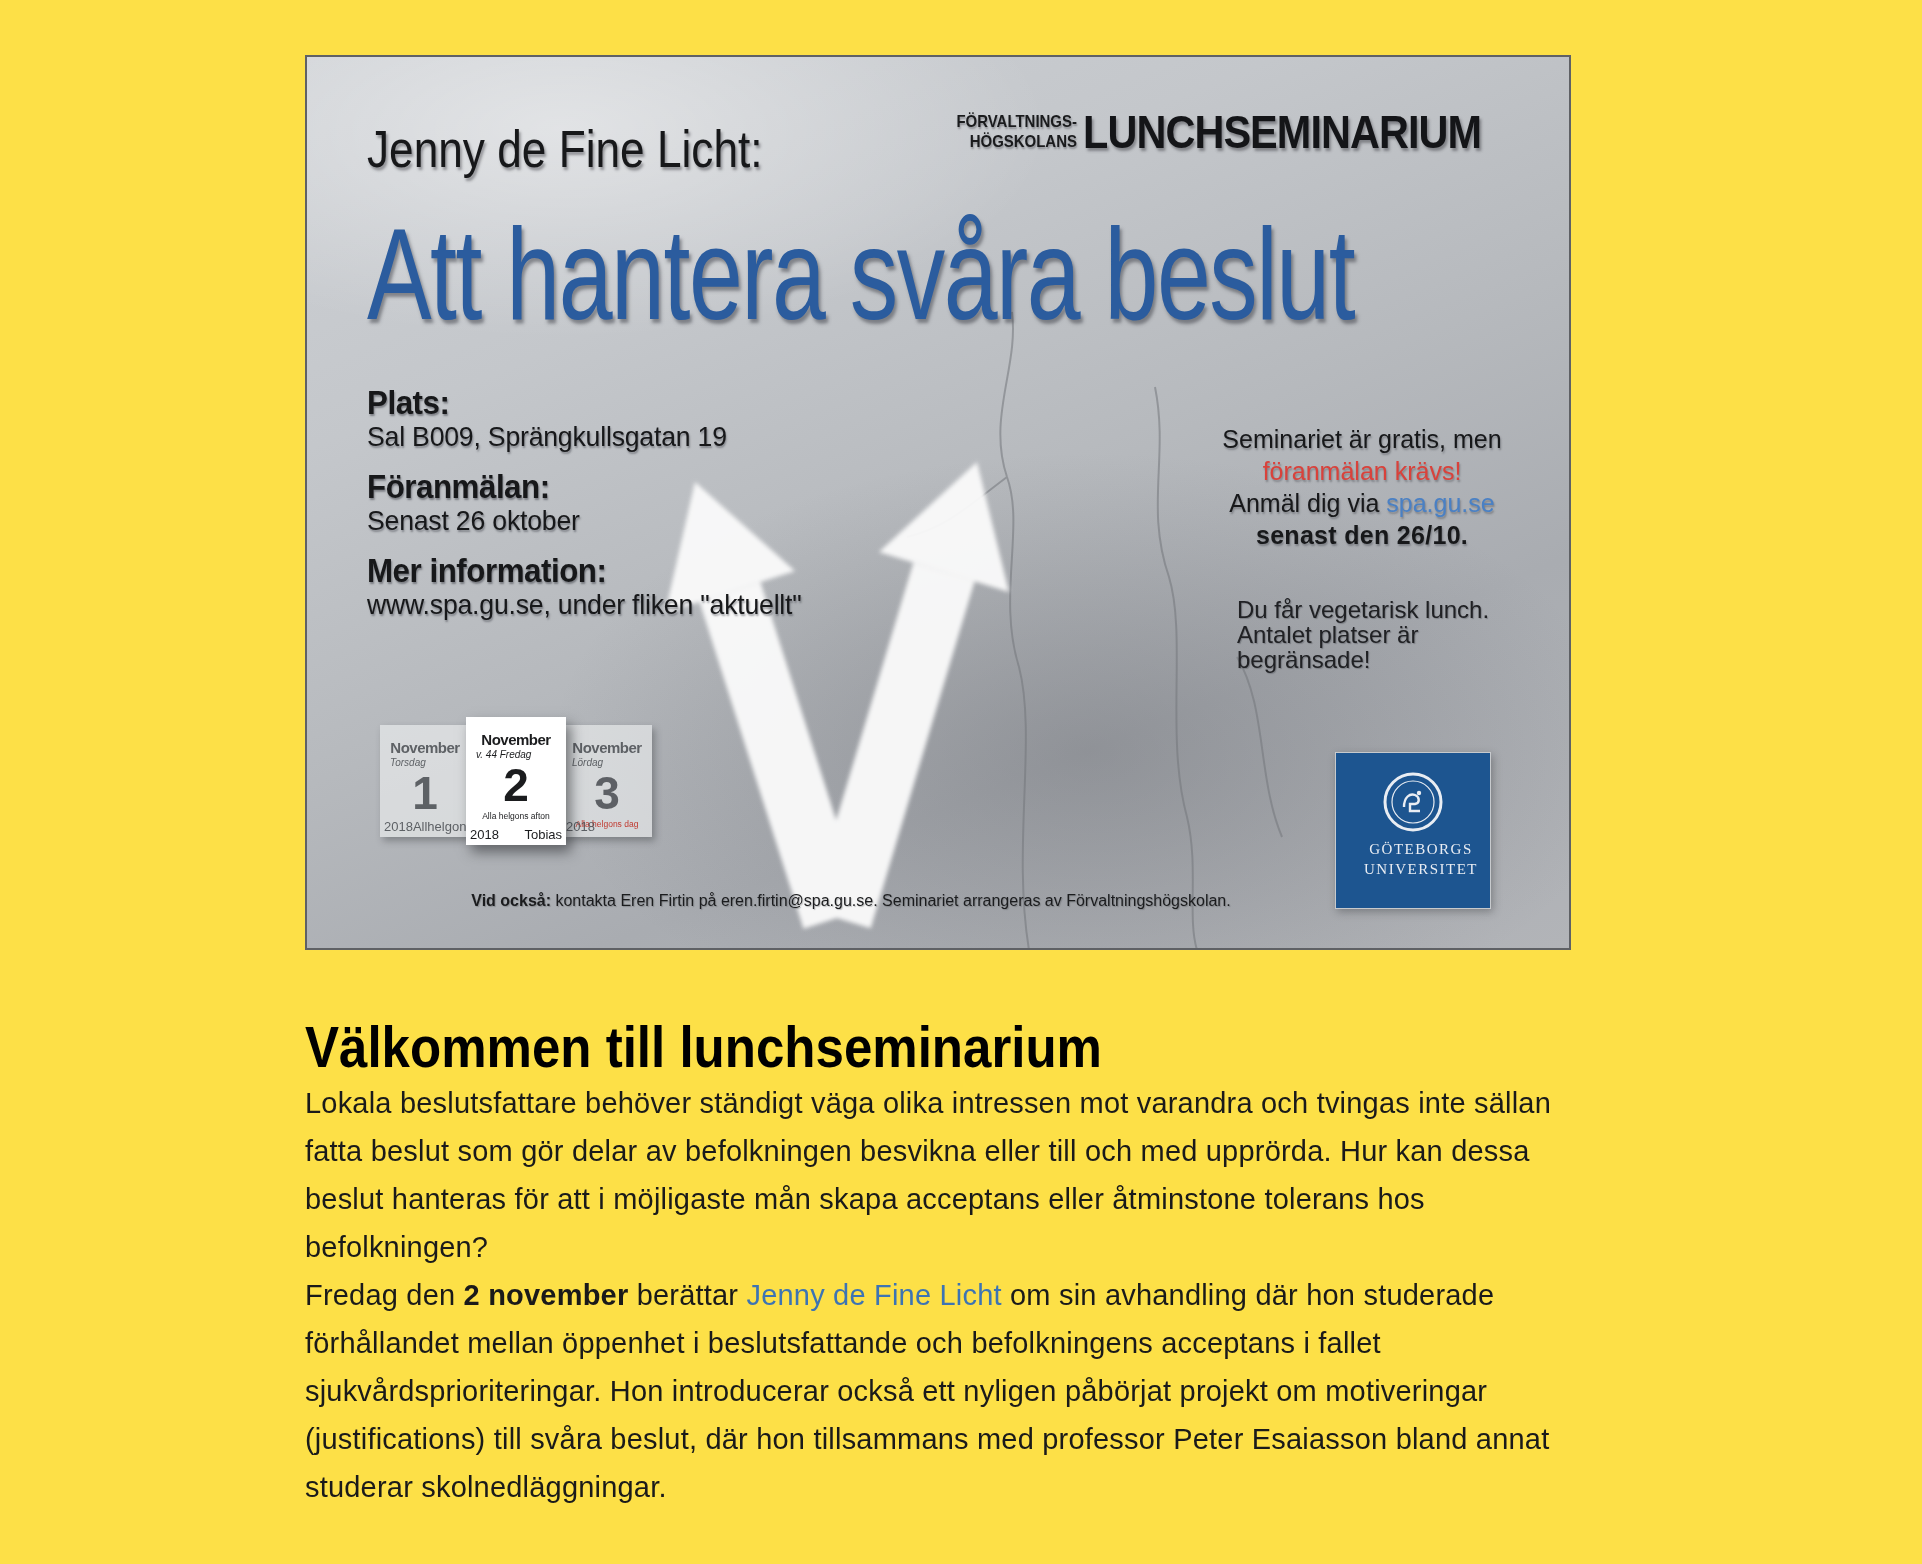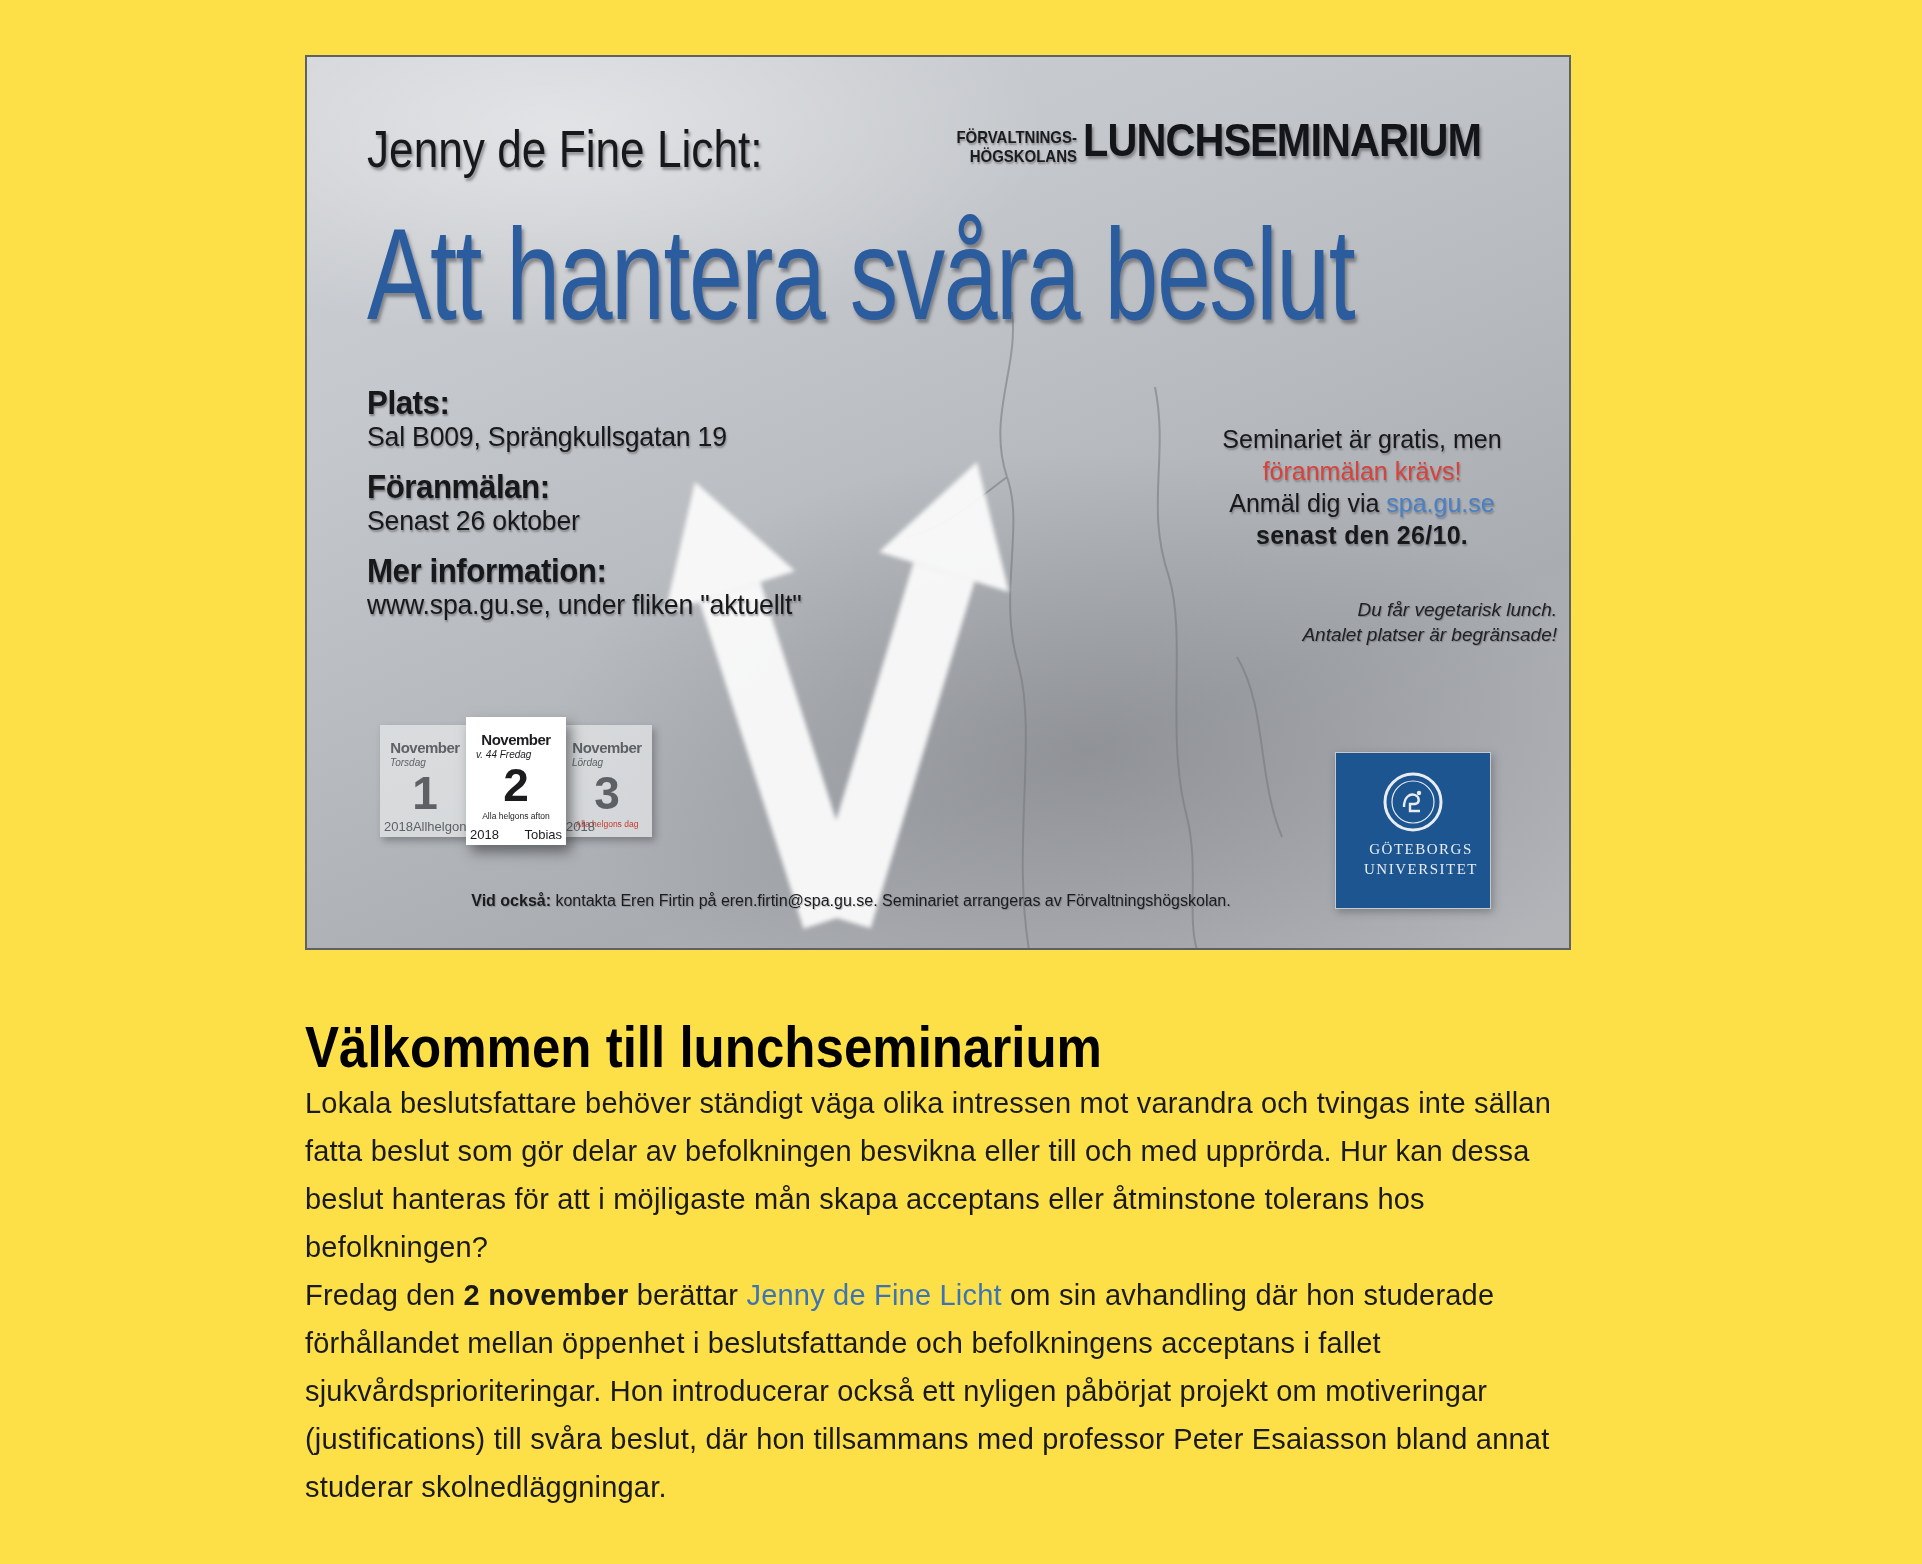--- a/index.html
+++ b/index.html
@@ -14,21 +14,21 @@
             radial-gradient(ellipse 700px 300px at 20% 8%, rgba(255,255,255,.45), rgba(255,255,255,0) 70%),
             linear-gradient(158deg,#ced1d5 0%,#c4c7cb 28%,#b6b9bd 52%,#a9acb1 72%,#b2b4b8 100%);
           overflow:hidden;}
   .arrow-svg{position:absolute;left:295px;top:330px;filter:blur(2px);opacity:.95;}
   .cracks-svg{position:absolute;left:0;top:0;opacity:.55;}
 
   .speaker{position:absolute;left:60px;top:62px;font-size:52px;font-weight:500;color:#17181a;
            transform:scaleX(.85);transform-origin:left top;letter-spacing:0px;
            text-shadow:2px 3px 3px rgba(50,50,58,.45);}
 
-  .org-block{position:absolute;right:44px;top:56px;display:flex;align-items:flex-end;}
+  .org-block{position:absolute;right:44px;top:48px;display:flex;align-items:center;}
   .org-small{font-size:17px;font-weight:bold;color:#1a1b1d;text-align:right;line-height:1.15;
              transform:scaleX(.88);transform-origin:right center;margin-right:6px;
              text-shadow:1px 2px 2px rgba(50,50,58,.4);}
   .org-big{font-size:46px;font-weight:bold;color:#141518;letter-spacing:-1px;
            transform:scaleX(.9);transform-origin:left center;
            text-shadow:2px 3px 3px rgba(50,50,58,.45);}
 
   .poster-title{position:absolute;left:60px;top:142px;font-size:130px;font-weight:500;
                 color:#2b5c9e;white-space:nowrap;letter-spacing:-2px;
                 transform:scaleX(.745);transform-origin:left top;
@@ -43,23 +43,23 @@
               transform:scaleX(.95);transform-origin:left top;
               text-shadow:1px 2px 2px rgba(55,58,66,.45);}
 
   .signup{position:absolute;left:870px;top:366px;width:370px;text-align:center;
           font-size:25px;line-height:32px;color:#17181a;
           text-shadow:1px 2px 2px rgba(55,58,66,.4);}
   .signup .red{color:#d9423b;font-weight:500;}
   .signup .blue{color:#4a80c4;}
   .signup .bold{font-weight:bold;letter-spacing:.3px;}
 
-  .lunch-note{position:absolute;left:930px;top:540px;width:320px;text-align:right;
-              font-size:19px;line-height:25px;color:#202124;
-              text-shadow:1px 1px 1px rgba(55,58,66,.35);font-style:italic;}
+  .lunch-note{position:absolute;left:930px;top:540px;width:320px;text-align:left;
+              font-size:24px;line-height:25px;color:#202124;
+              text-shadow:1px 1px 1px rgba(55,58,66,.35);}
 
   
   .calendar{position:absolute;left:73px;top:660px;display:flex;align-items:flex-start;}
   .cal-card{box-sizing:border-box;width:90px;height:112px;margin-top:8px;padding:14px 4px;
             background:rgba(246,247,248,.55);color:rgba(72,75,80,.85);
             box-shadow:3px 4px 7px rgba(40,42,46,.35);position:relative;}
   .cal-card.active{width:100px;height:128px;margin-top:0;margin-left:-4px;margin-right:-4px;
             background:#ffffff;color:#1b1c1e;z-index:2;
             box-shadow:5px 7px 12px rgba(35,37,40,.55);}
   .cal-month{font-size:15px;font-weight:bold;text-align:center;letter-spacing:-.5px;}

